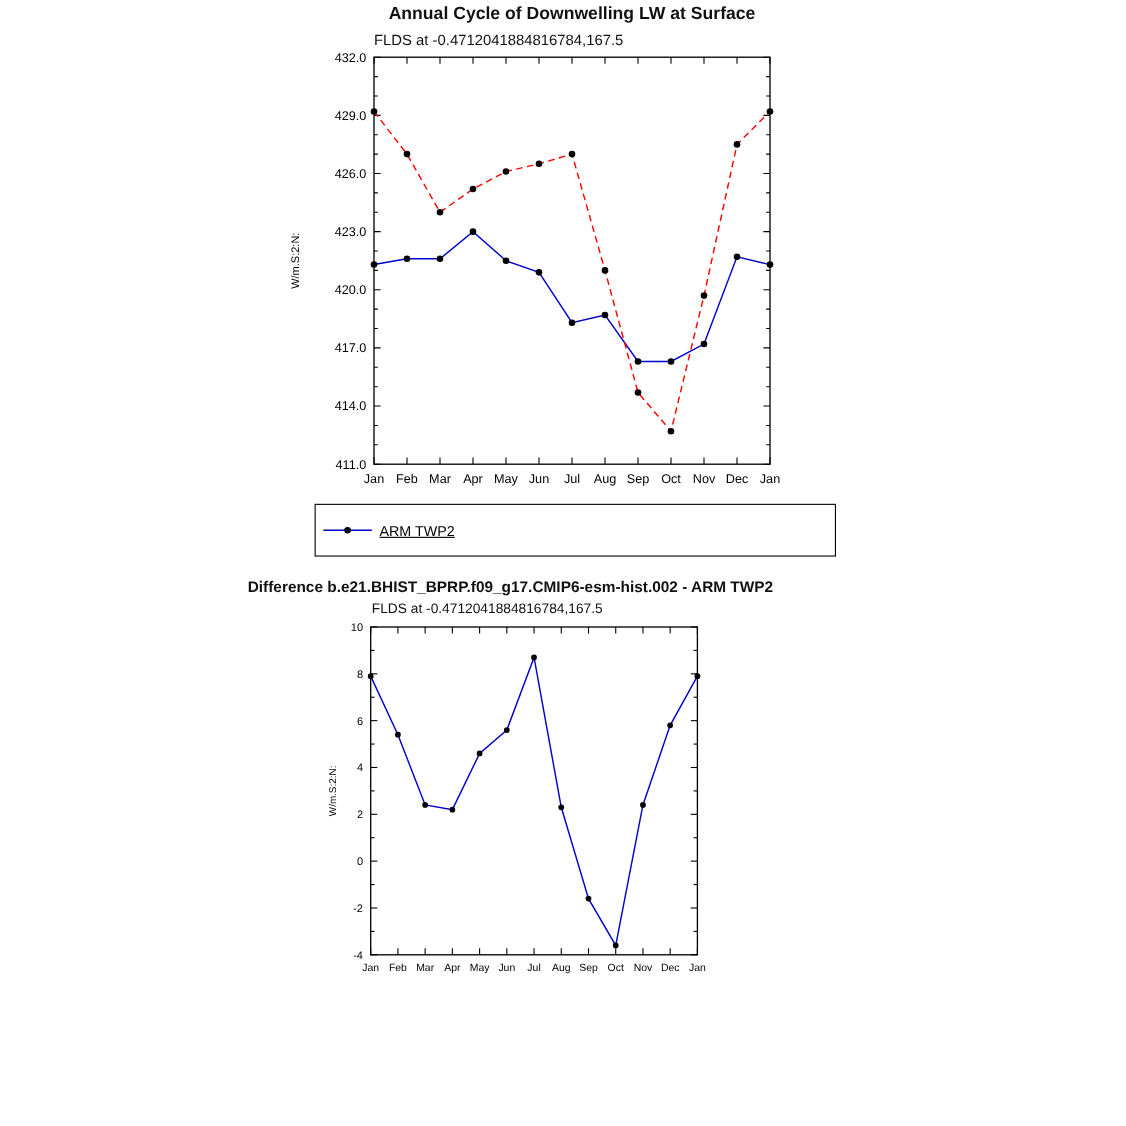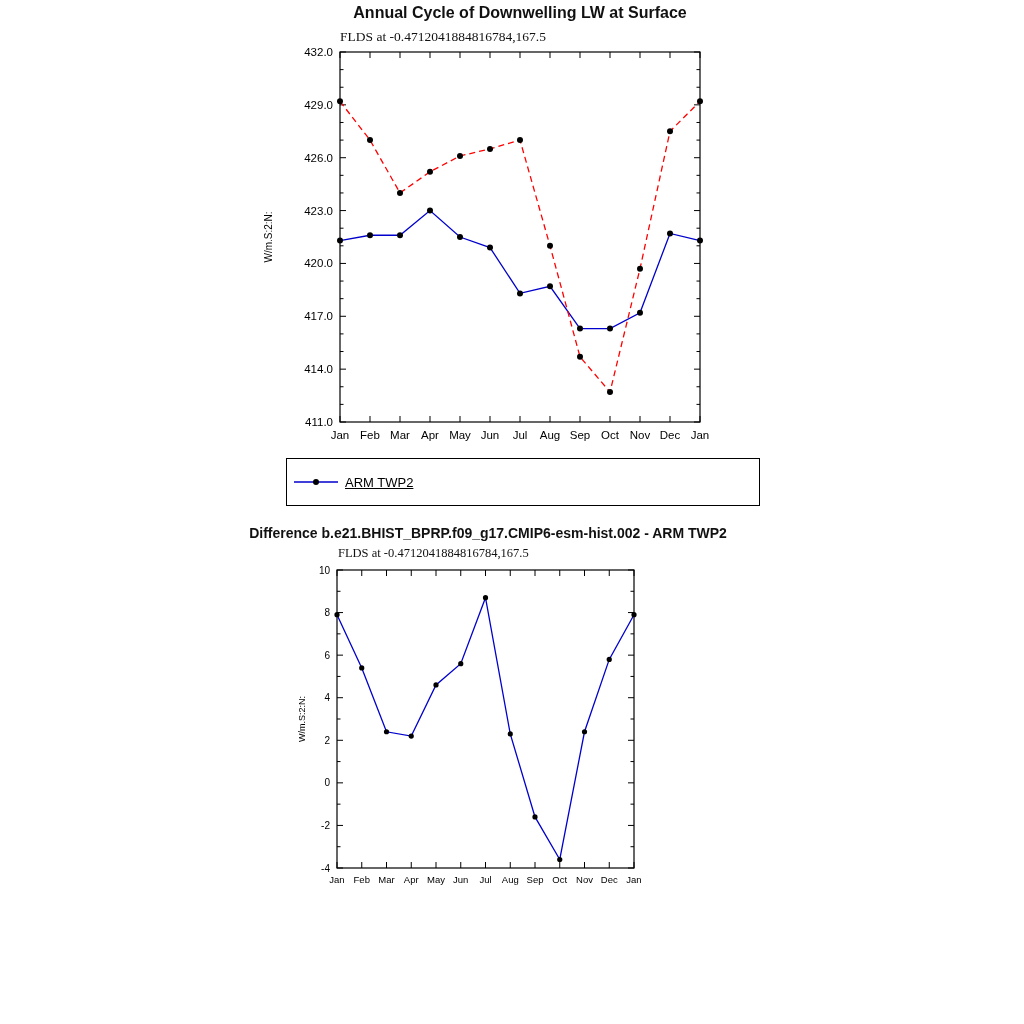--- a/index.html
+++ b/index.html
@@ -1,22 +1,22 @@
 <!DOCTYPE html>
 <html><head>
 <meta charset="utf-8">
 <style>
   html,body{margin:0;padding:0;background:#ffffff;}
   .canvas{position:relative;width:1024px;height:1024px;background:#ffffff;
           font-family:"Liberation Sans","DejaVu Sans",sans-serif;color:#000;overflow:hidden;}
   .chart-title{position:absolute;transform:translateX(-50%);white-space:nowrap;
                font-weight:bold;color:#111;}
   .title-top{left:520px;top:4px;font-size:16px;}
-  .title-bottom{left:488px;top:525px;font-size:14px;}
-  .chart-subtitle{position:absolute;white-space:nowrap;color:#111;font-family:Liberation Serif, serif;}
+  .title-bottom{left:464px;top:525px;font-size:14px;}
+  .chart-subtitle{position:absolute;white-space:nowrap;color:#111;}
   .subtitle-top{left:340px;top:29px;font-size:13.5px;}
   .subtitle-bottom{left:338px;top:546px;font-size:12.5px;}
   svg.plot{position:absolute;}
   #svg-top{left:250px;top:46px;}
   #svg-bottom{left:250px;top:560px;}
   svg text{font-family:"Liberation Sans","DejaVu Sans",sans-serif;fill:#000;}
   .legend{position:absolute;left:286px;top:458px;width:474px;height:48px;
           border:1px solid #000;background:#fff;box-sizing:border-box;
           display:flex;flex-direction:column;justify-content:center;gap:2px;padding:2px 5px;}
   .legend-entry{display:flex;align-items:center;height:21px;font-size:13px;white-space:nowrap;text-decoration:underline;}

